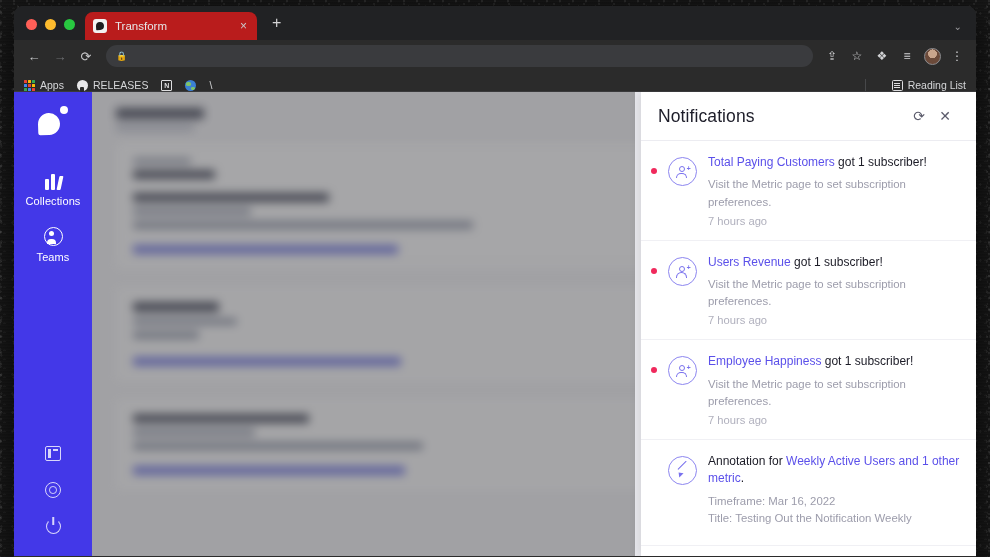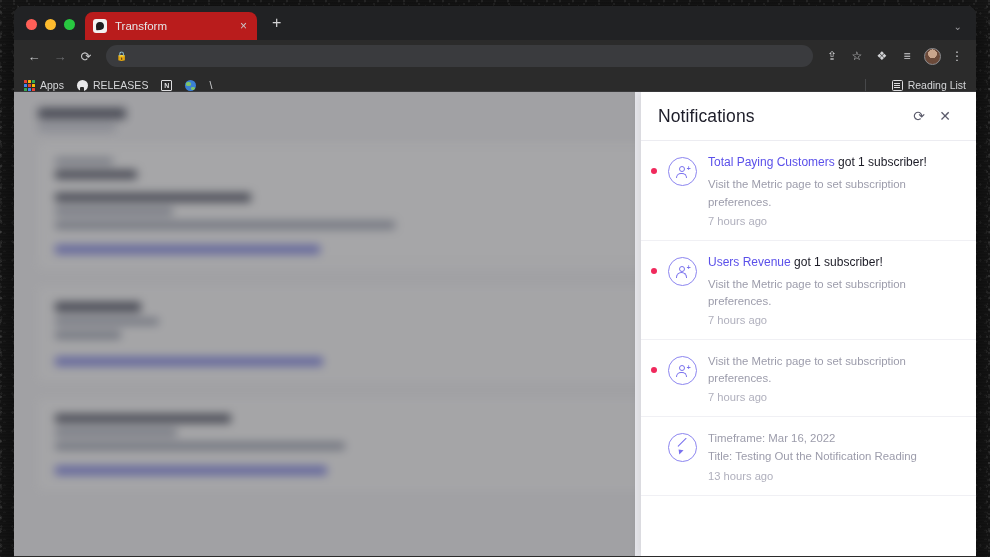--- a/index.html
+++ b/index.html
@@ -474,20 +474,49 @@
           <i></i>
           <i></i>
           <i></i>
         </span>
       <span class="bm-label">Reading List</span>
     </div>
   </div>
 
   <div class="viewport">
 
+    <div class="app-sidebar">
+      <div class="logo-mark">
+        <i class="body"></i>
+          <i class="pip"></i>
+      </div>
+
+      <div class="nav-item">
+        <span class="ico-collections">
+            <i></i>
+            <i></i>
+            <i></i>
+          </span>
+        <span class="label">Collections</span>
+      </div>
+
+      <div class="nav-item">
+        <span class="ico-teams"></span>
+        <span class="label">Teams</span>
+      </div>
+
+      <div class="sidebar-bottom">
+        <span class="ico-docs">
+            <i></i>
+            <i></i>
+          </span>
+        <span class="ico-gear"></span>
+        <span class="ico-power"></span>
+      </div>
+    </div>
 
     <div class="main-area">
       <div class="blur-wrap">
 
         <div class="content-header">
           <span class="bar dark" style="width:88px;height:11px;margin-bottom:5px;"></span>
           <span class="bar faint" style="width:78px;height:7px;"></span>
         </div>
 
         <div class="content-card">
@@ -591,37 +620,38 @@
         <div class="notif-item">
           <span class="unread-dot"></span>
           <span class="n-avatar">
             <span class="ico-person-plus">
                 <i class="head"></i>
                 <i class="shoulders"></i>
                 <i class="plus">+</i>
               </span>
           </span>
           <div class="n-body">
+            <div class="n-title"><span class="lnk">Employee Happiness</span><span> got 1 subscriber!</span></div>
             <div class="n-sub">Visit the Metric page to set subscription preferences.</div>
             <div class="n-time">7 hours ago</div>
           </div>
         </div>
 
         <div class="notif-item">
           <span class="unread-dot hidden"></span>
           <span class="n-avatar">
             <span class="ico-pencil">
                 <i class="shaft"></i>
                 <i class="tip"></i>
               </span>
           </span>
           <div class="n-body">
+            <div class="n-title"><span>Annotation for </span><span class="lnk">Weekly Active Users and 1 other metric</span><span>.</span></div>
             <div class="n-meta-line">Timeframe: Mar 16, 2022</div>
-            <div class="n-meta-line" style="margin-bottom:4px;">Title: Testing Out the Notification Reading</div>
-            <div class="n-time">13 hours ago</div>
+            <div class="n-meta-line" style="margin-bottom:4px;">Title: Testing Out the Notification Weekly</div>
           </div>
         </div>
 
       </div>
     </div>
 
   </div>
 </div>
 
 </body></html>

